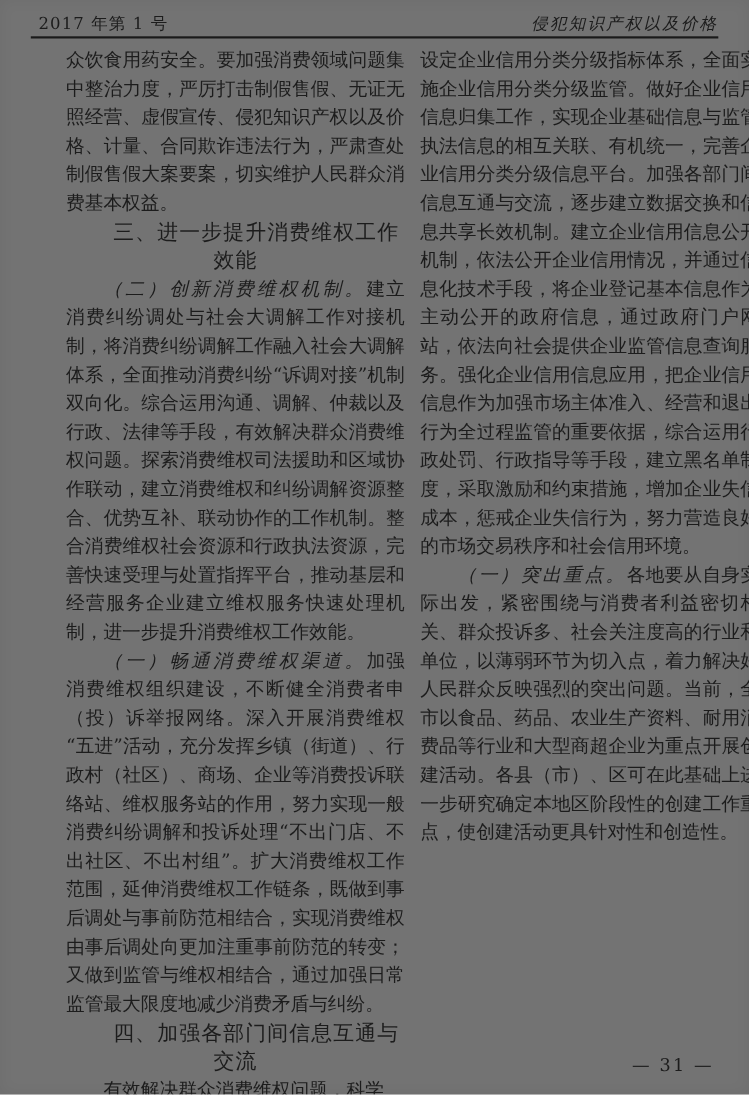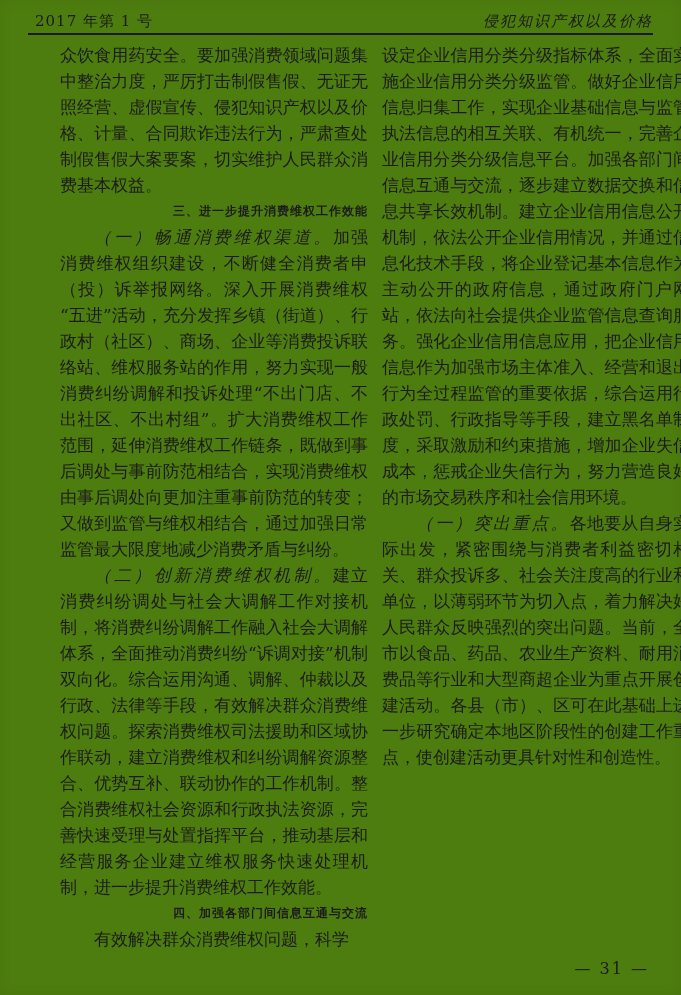--- a/index.html
+++ b/index.html
@@ -5,21 +5,21 @@
   html, body {
     margin: 0;
     padding: 0;
     background: #e8e8e8;
   }
   .page {
     position: relative;
     width: 681px;
     height: 995px;
     margin: 0 auto;
-    background: #4d7c0f;
+    background: #737373;
     box-shadow: inset 0 0 14px rgba(0,0,0,0.05);
     overflow: hidden;
     color: #1c1c1c;
     box-sizing: border-box;
     font-family: "DejaVu Serif", "Liberation Serif", serif;
   }
   .header {
     position: absolute;
     top: 11px;
     left: 35px;
@@ -64,25 +64,25 @@
   }
   .para {
     margin: 0;
     text-indent: 2em;
   }
   .para.continuation {
     text-indent: 0;
   }
   .section-heading {
     margin: 0;
-    font-size: 12px;
+    font-size: 19px;
     line-height: 26px;
-    font-weight: 700;
+    font-weight: 400;
     text-indent: 2em;
-    text-align: right;
+    text-align: center;
     font-family: "DejaVu Sans", "Liberation Sans", sans-serif;
     letter-spacing: 1px;
   }
   .kai-lead {
     font-style: italic;
     letter-spacing: 2px;
   }
   .footer {
     position: absolute;
     bottom: 16px;
@@ -102,22 +102,22 @@
     <span class="publication-title">侵犯知识产权以及价格</span>
   </div>
 
   <div class="header-rule"></div>
 
   <div class="content">
 
     <div class="column">
       <p class="para continuation">众饮食用药安全。要加强消费领域问题集中整治力度，严厉打击制假售假、无证无照经营、虚假宣传、侵犯知识产权以及价格、计量、合同欺诈违法行为，严肃查处制假售假大案要案，切实维护人民群众消费基本权益。</p>
       <h3 class="section-heading">三、进一步提升消费维权工作效能</h3>
+      <p class="para"><span class="kai-lead">（二）创新消费维权机制。</span><span>建立消费纠纷调处与社会大调解工作对接机制，将消费纠纷调解工作融入社会大调解体系，全面推动消费纠纷“诉调对接”机制双向化。综合运用沟通、调解、仲裁以及行政、法律等手段，有效解决群众消费维权问题。探索消费维权司法援助和区域协作联动，建立消费维权和纠纷调解资源整合、优势互补、联动协作的工作机制。整合消费维权社会资源和行政执法资源，完善快速受理与处置指挥平台，推动基层和经营服务企业建立维权服务快速处理机制，进一步提升消费维权工作效能。</span></p>
       <p class="para"><span class="kai-lead">（一）畅通消费维权渠道。</span><span>加强消费维权组织建设，不断健全消费者申（投）诉举报网络。深入开展消费维权“五进”活动，充分发挥乡镇（街道）、行政村（社区）、商场、企业等消费投诉联络站、维权服务站的作用，努力实现一般消费纠纷调解和投诉处理“不出门店、不出社区、不出村组”。扩大消费维权工作范围，延伸消费维权工作链条，既做到事后调处与事前防范相结合，实现消费维权由事后调处向更加注重事前防范的转变；又做到监管与维权相结合，通过加强日常监管最大限度地减少消费矛盾与纠纷。</span></p>
-      <p class="para"><span class="kai-lead">（二）创新消费维权机制。</span><span>建立消费纠纷调处与社会大调解工作对接机制，将消费纠纷调解工作融入社会大调解体系，全面推动消费纠纷“诉调对接”机制双向化。综合运用沟通、调解、仲裁以及行政、法律等手段，有效解决群众消费维权问题。探索消费维权司法援助和区域协作联动，建立消费维权和纠纷调解资源整合、优势互补、联动协作的工作机制。整合消费维权社会资源和行政执法资源，完善快速受理与处置指挥平台，推动基层和经营服务企业建立维权服务快速处理机制，进一步提升消费维权工作效能。</span></p>
       <h3 class="section-heading">四、加强各部门间信息互通与交流</h3>
       <p class="para">有效解决群众消费维权问题，科学</p>
     </div>
 
     <div class="column">
       <p class="para continuation">设定企业信用分类分级指标体系，全面实施企业信用分类分级监管。做好企业信用信息归集工作，实现企业基础信息与监管执法信息的相互关联、有机统一，完善企业信用分类分级信息平台。加强各部门间信息互通与交流，逐步建立数据交换和信息共享长效机制。建立企业信用信息公开机制，依法公开企业信用情况，并通过信息化技术手段，将企业登记基本信息作为主动公开的政府信息，通过政府门户网站，依法向社会提供企业监管信息查询服务。强化企业信用信息应用，把企业信用信息作为加强市场主体准入、经营和退出行为全过程监管的重要依据，综合运用行政处罚、行政指导等手段，建立黑名单制度，采取激励和约束措施，增加企业失信成本，惩戒企业失信行为，努力营造良好的市场交易秩序和社会信用环境。</p>
       <p class="para"><span class="kai-lead">（一）突出重点。</span><span>各地要从自身实际出发，紧密围绕与消费者利益密切相关、群众投诉多、社会关注度高的行业和单位，以薄弱环节为切入点，着力解决好人民群众反映强烈的突出问题。当前，全市以食品、药品、农业生产资料、耐用消费品等行业和大型商超企业为重点开展创建活动。各县（市）、区可在此基础上进一步研究确定本地区阶段性的创建工作重点，使创建活动更具针对性和创造性。</span></p>
     </div>
 
   </div>

